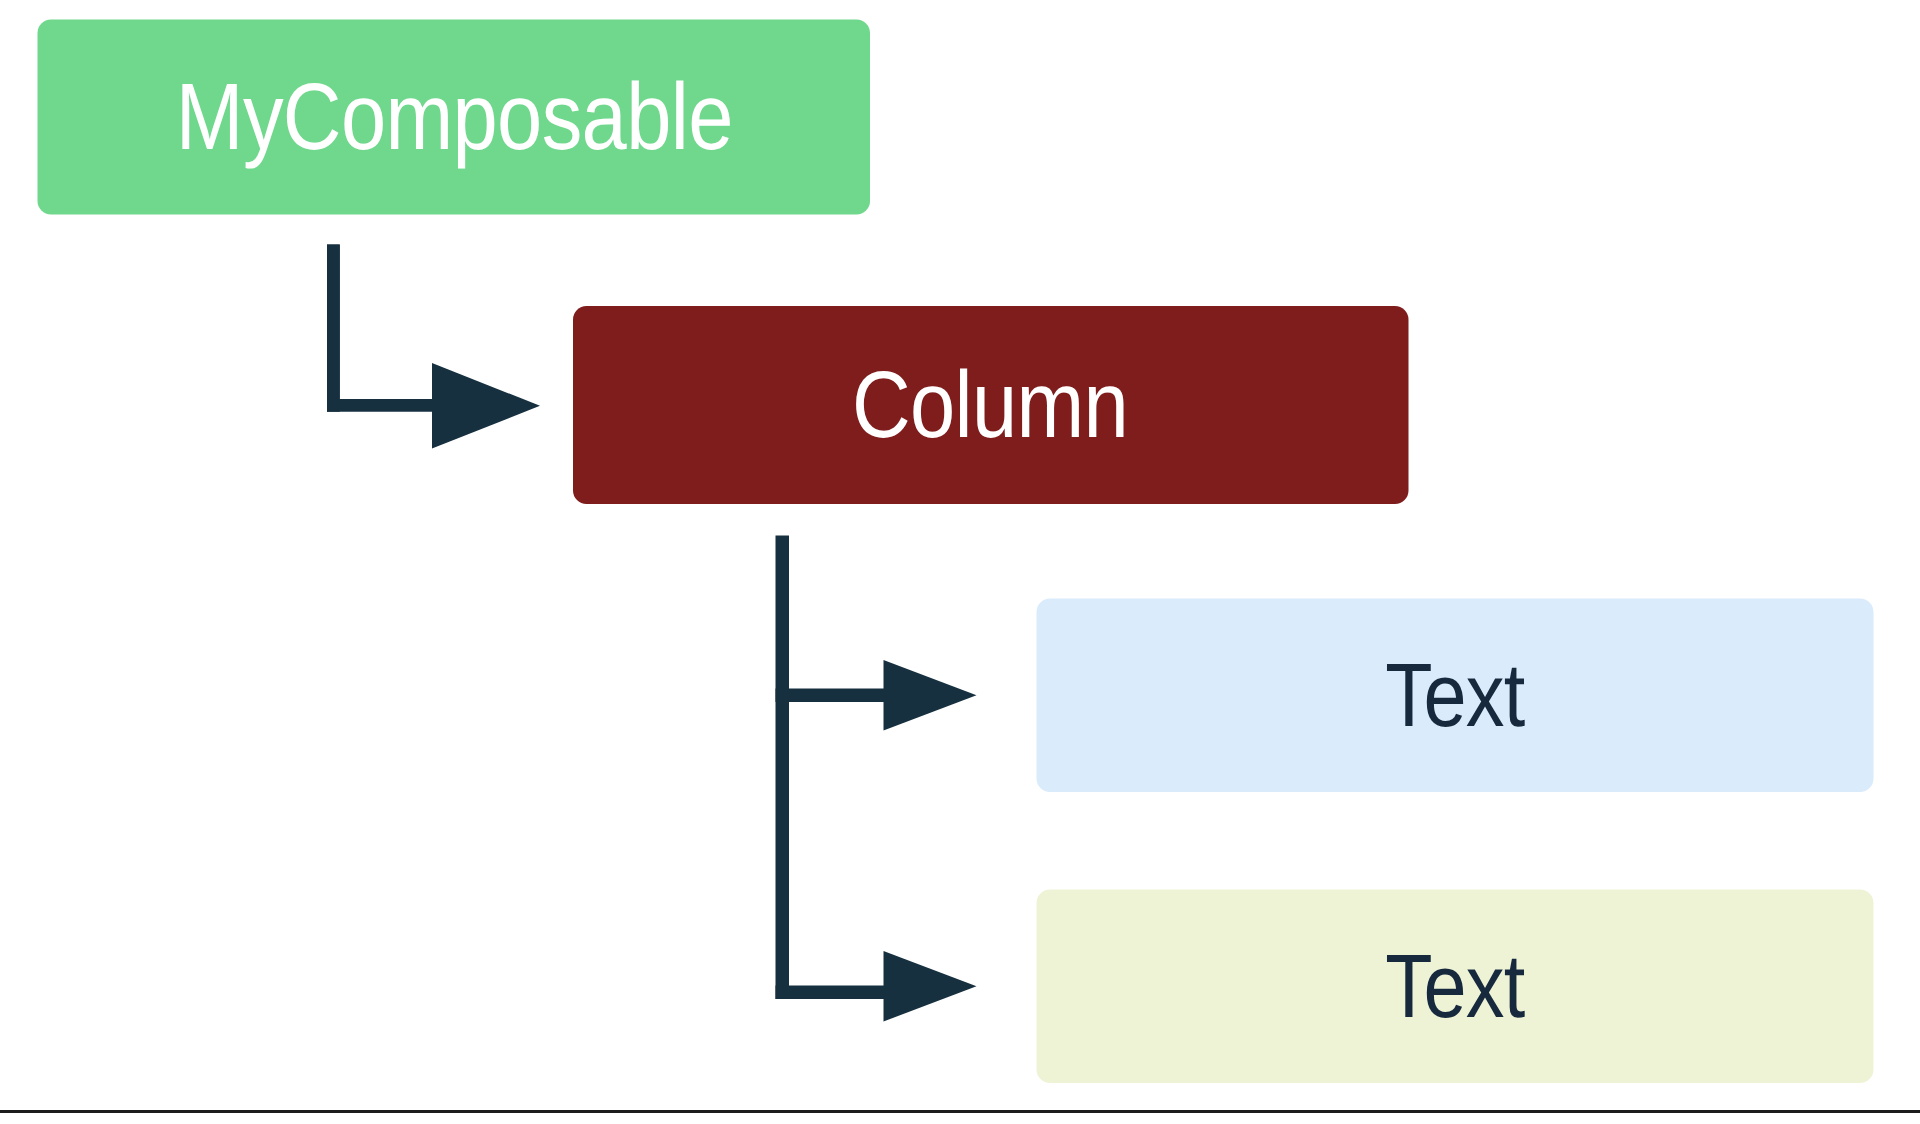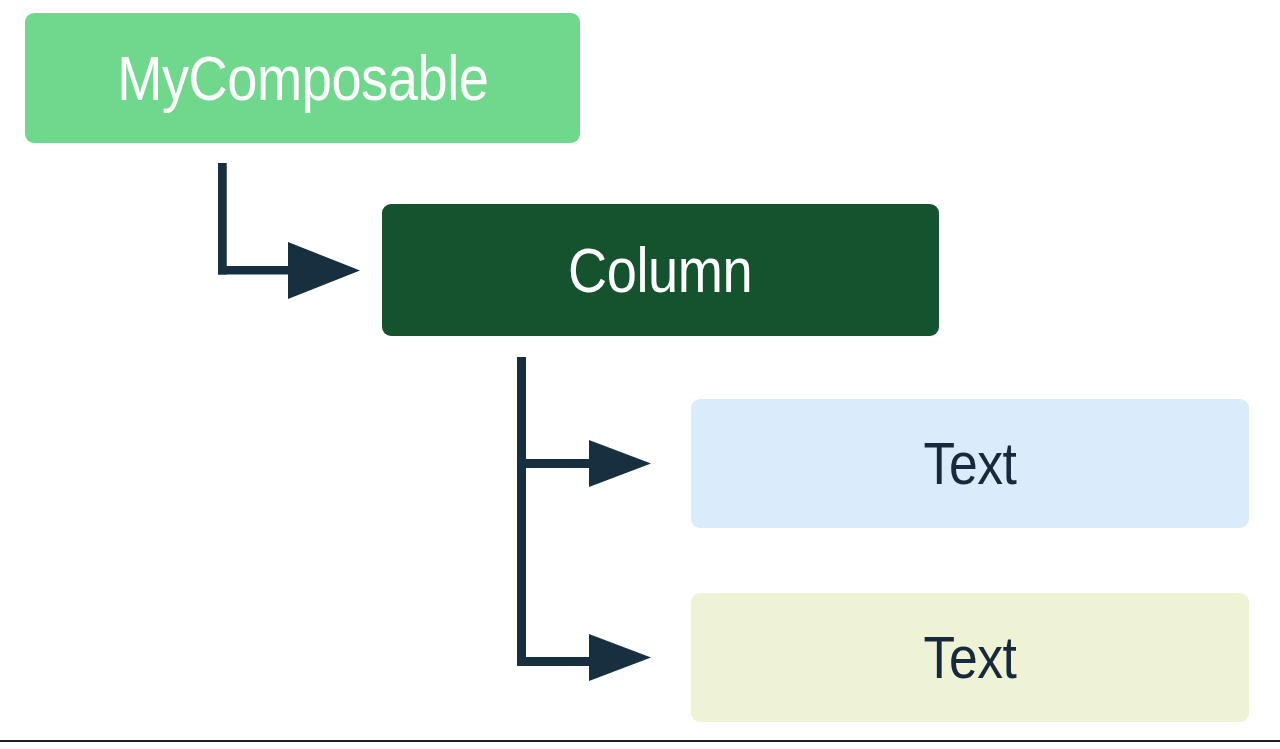--- a/index.html
+++ b/index.html
@@ -100,21 +100,21 @@
 
       <rect x="517" y="657" width="80" height="9" fill="#17303F"></rect>
       <polygon points="589,634 651,657.5 589,681" fill="#17303F"></polygon>
     </g>
   </svg>
 
   <div class="node" id="node-mycomposable" style="left: 25px; top: 13px; width: 555px; height: 130px; background: rgb(111, 216, 140);">
     <span class="node-label" style="color: rgb(255, 255, 255);">MyComposable</span>
   </div>
 
-  <div class="node" id="node-column" style="left: 382px; top: 204px; width: 557px; height: 132px; background: #14532d;">
+  <div class="node" id="node-column" style="left: 382px; top: 204px; width: 557px; height: 132px; background: #7f1d1d;">
     <span class="node-label" style="color: rgb(255, 255, 255);">Column</span>
   </div>
 
   <div class="node" id="node-text-1" style="left: 691px; top: 399px; width: 558px; height: 129px; background: rgb(218, 235, 251);">
     <span class="node-label" style="color: rgb(22, 41, 61);">Text</span>
   </div>
 
   <div class="node" id="node-text-2" style="left: 691px; top: 593px; width: 558px; height: 129px; background: rgb(239, 243, 214);">
     <span class="node-label" style="color: rgb(22, 41, 61);">Text</span>
   </div>

